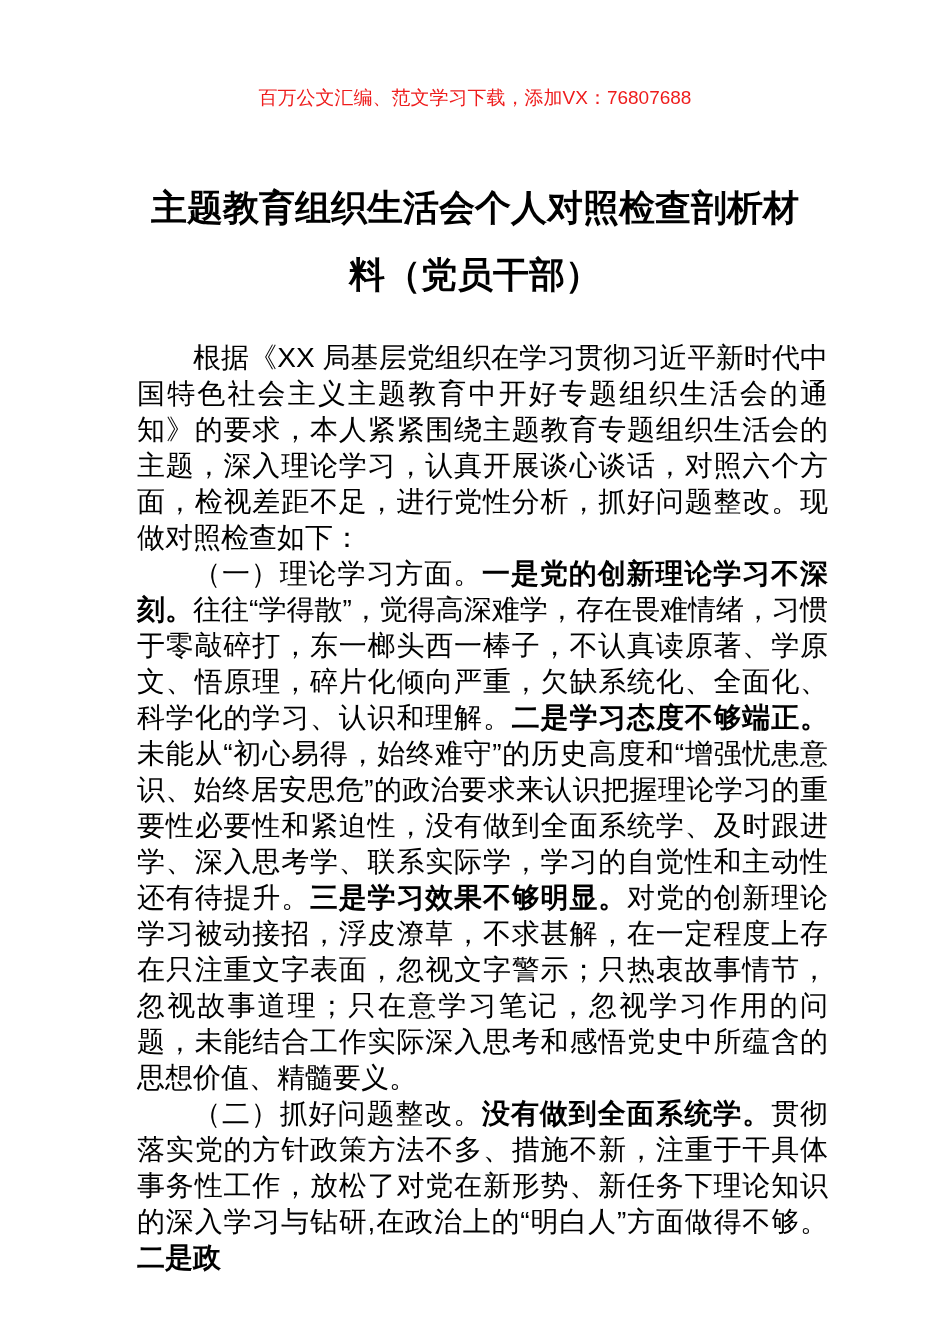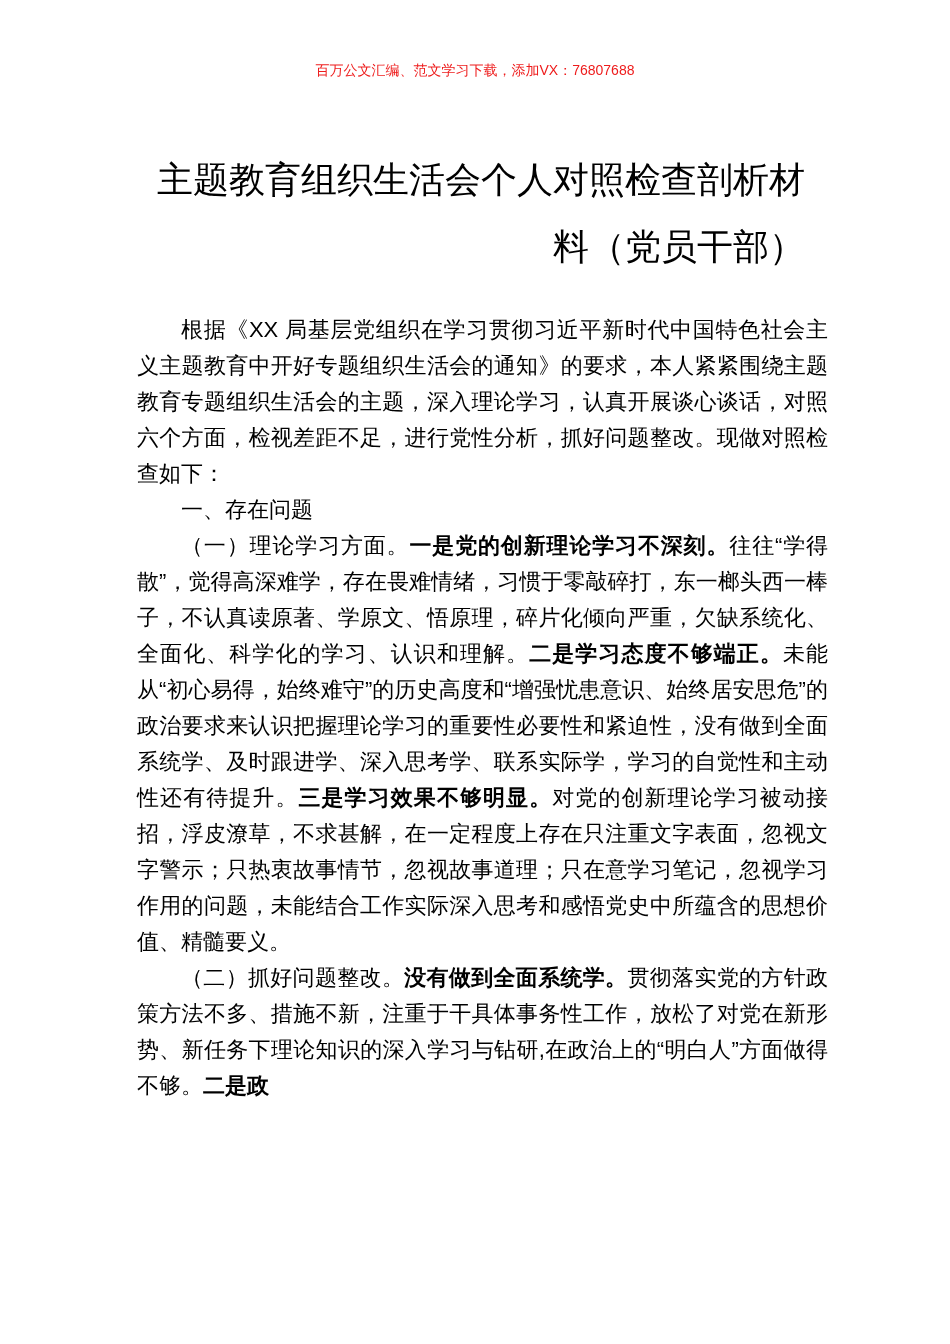--- a/index.html
+++ b/index.html
@@ -8,39 +8,39 @@
     background: #ffffff;
   }
   body {
     width: 950px;
     height: 1344px;
     overflow: hidden;
     font-family: "Liberation Sans", "DejaVu Sans", sans-serif;
     color: #000000;
   }
   .notice {
-    padding-top: 56px;
+    padding-top: 84px;
     text-align: center;
-    font-size: 14px;
+    font-size: 19px;
     line-height: 28px;
     font-weight: 400;
   }
   .doc-title {
     width: 660px;
     margin: 62px auto 0 145px;
-    text-align: right;
+    text-align: center;
     font-size: 36px;
     line-height: 67px;
-    font-weight: 400;
+    font-weight: 700;
     color: #000000;
   }
   .doc-body {
     width: 691px;
     margin: 32px 0 0 137px;
-    font-size: 22px;
+    font-size: 28px;
     line-height: 36px;
     text-align: justify;
     color: #000000;
   }
   .doc-body p {
     margin: 0;
     padding: 0;
     text-indent: 2em;
   }
   .doc-body span.bold {
@@ -50,17 +50,16 @@
 </head>
 <body>
 
 <div class="page">
   <div class="notice" style="color: rgb(238, 28, 28);">百万公文汇编、范文学习下载，添加VX：76807688</div>
 
   <h1 class="doc-title">主题教育组织生活会个人对照检查剖析材料（党员干部）</h1>
 
   <div class="doc-body">
       <p><span>根据《XX 局基层党组织在学习贯彻习近平新时代中国特色社会主义主题教育中开好专题组织生活会的通知》的要求，本人紧紧围绕主题教育专题组织生活会的主题，深入理论学习，认真开展谈心谈话，对照六个方面，检视差距不足，进行党性分析，抓好问题整改。现做对照检查如下：</span></p>
-      <p><span>一、存在问题</span></p>
       <p><span>（一）理论学习方面。</span><span class="bold">一是党的创新理论学习不深刻。</span><span>往往“学得散”，觉得高深难学，存在畏难情绪，习惯于零敲碎打，东一榔头西一棒子，不认真读原著、学原文、悟原理，碎片化倾向严重，欠缺系统化、全面化、科学化的学习、认识和理解。</span><span class="bold">二是学习态度不够端正。</span><span>未能从“初心易得，始终难守”的历史高度和“增强忧患意识、始终居安思危”的政治要求来认识把握理论学习的重要性必要性和紧迫性，没有做到全面系统学、及时跟进学、深入思考学、联系实际学，学习的自觉性和主动性还有待提升。</span><span class="bold">三是学习效果不够明显。</span><span>对党的创新理论学习被动接招，浮皮潦草，不求甚解，在一定程度上存在只注重文字表面，忽视文字警示；只热衷故事情节，忽视故事道理；只在意学习笔记，忽视学习作用的问题，未能结合工作实际深入思考和感悟党史中所蕴含的思想价值、精髓要义。</span></p>
       <p><span>（二）抓好问题整改。</span><span class="bold">没有做到全面系统学。</span><span>贯彻落实党的方针政策方法不多、措施不新，注重于干具体事务性工作，放松了对党在新形势、新任务下理论知识的深入学习与钻研,在政治上的“明白人”方面做得不够。</span><span class="bold">二是政</span></p>
     </div>
 </div>
 
 </body></html>

